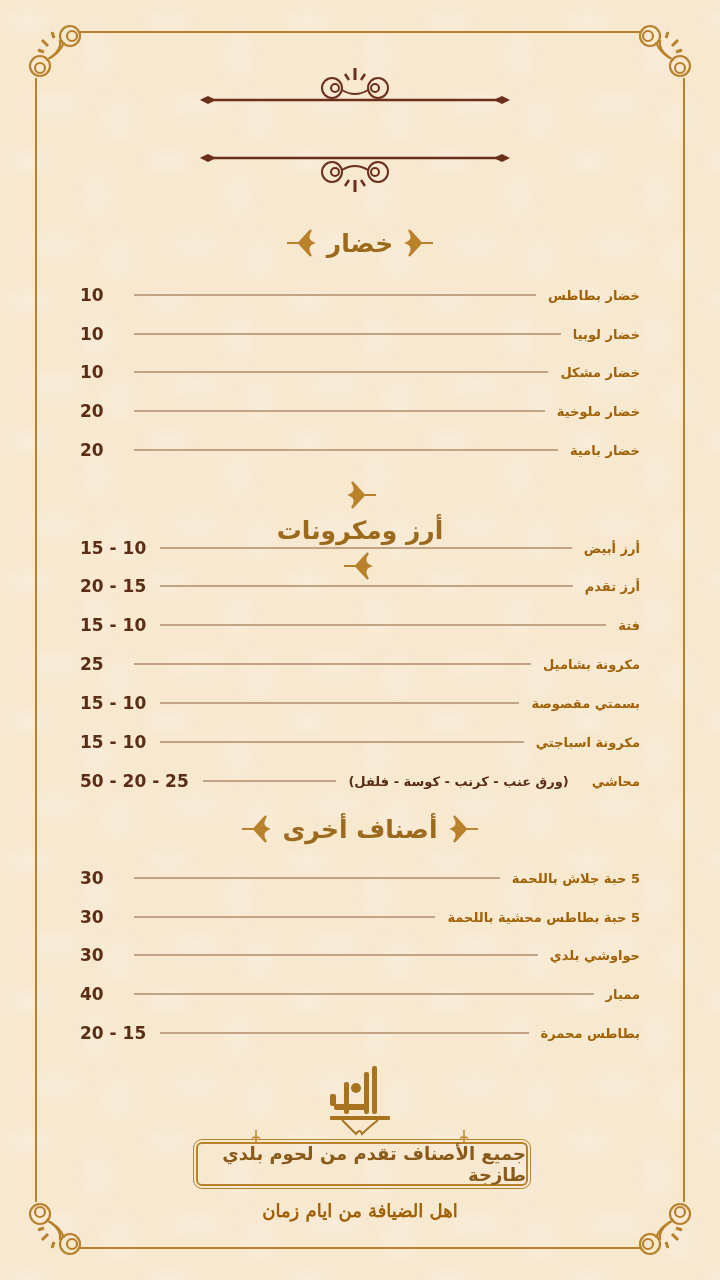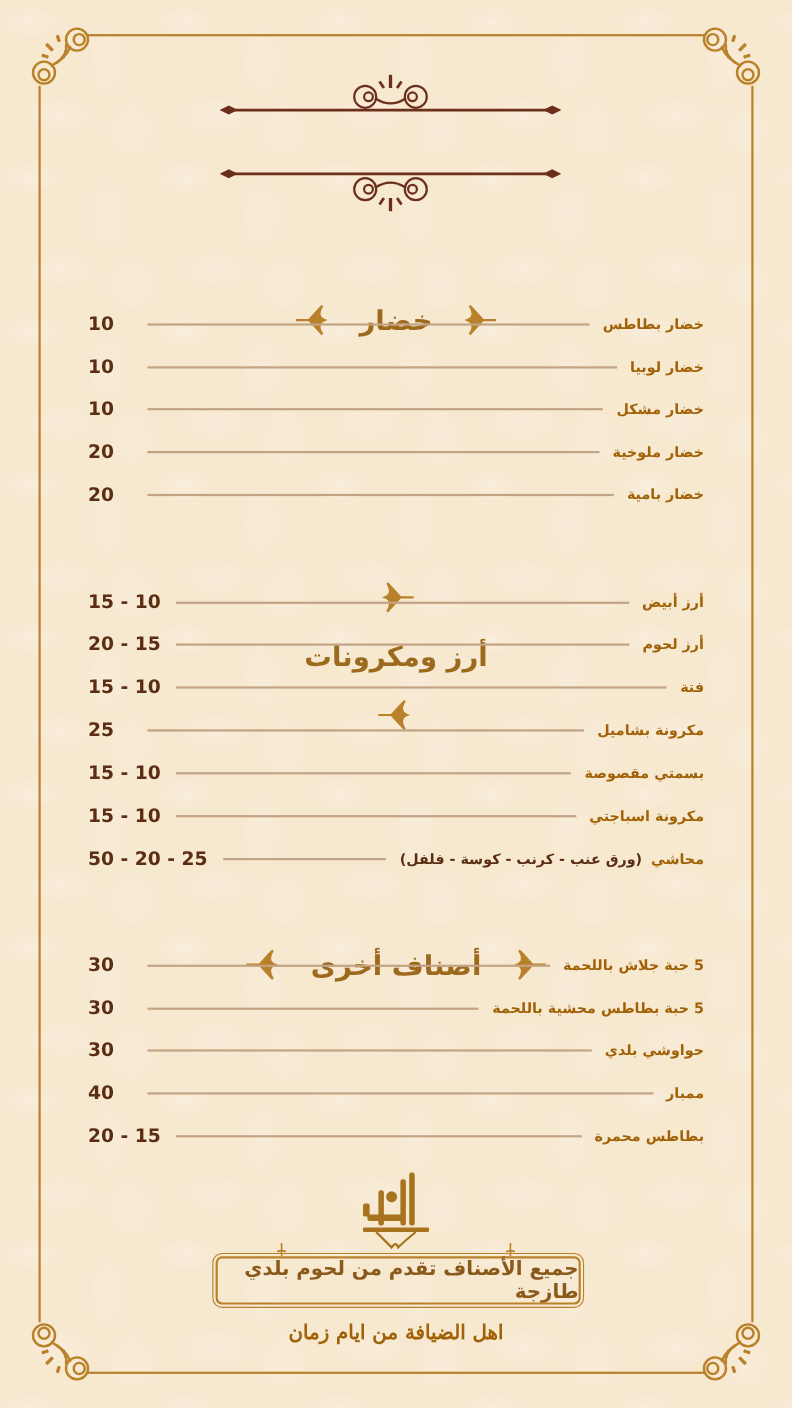--- a/index.html
+++ b/index.html
@@ -18,29 +18,29 @@
     .frame-line { position: absolute; background: #b9812a; }
     .corner { position: absolute; width: 80px; height: 80px; }
     .header { position: absolute; left: 200px; top: 60px; width: 310px; height: 140px; }
     .header-title {
       position: absolute; top: 48px; left: 0; right: 0; text-align: center;
       font-size: 34px; font-weight: bold; color: #6b2f1c; direction: rtl;
     }
     .section-title {
       position: absolute; left: 0; right: 0; text-align: center; direction: rtl;
       font-size: 25px; font-weight: bold; color: #9c6a1c;
-      display: flex; justify-content: center; align-items: center; gap: 24px; margin-top: 48px;
+      display: flex; justify-content: center; align-items: center; gap: 6px;
     }
     .flourish { width: 36px; height: 30px; }
     .row {
       position: absolute; left: 80px; width: 560px; height: 30px;
       display: flex; align-items: center; direction: rtl;
     }
     .row .name { font-size: 13px; font-weight: bold; color: #a16207; white-space: nowrap; }
-    .row .note { font-size: 13px; font-weight: bold; color: #5a2d14; margin-right: 8px; white-space: nowrap; }
+    .row .note { font-size: 13px; font-weight: bold; color: #5a2d14; margin-right: 23px; white-space: nowrap; }
     .row .dots { flex: 1; height: 2px; background: #c2a484; margin: 0 12px 0 14px; }
     .row .price { font-size: 17px; font-weight: bold; color: #5a2d14; white-space: nowrap; direction: ltr; min-width: 40px; text-align: left; }
     .logo { position: absolute; left: 320px; top: 1058px; width: 80px; height: 80px; }
     .banner {
       position: absolute; left: 196px; top: 1142px; width: 328px; height: 40px;
       border: 2px solid #b9812a; outline: 1px solid #b9812a; outline-offset: 2px;
       border-radius: 6px; display: flex; align-items: center; justify-content: center;
       direction: rtl;
     }
     .banner span { font-size: 18px; font-weight: bold; color: #8a5a1a; }
@@ -179,21 +179,21 @@
       <path d="M2 15 L14 15 M14 15 Q22 6 26 2 Q20 12 28 15 Q20 18 26 28 Q22 24 14 15" fill="#b9812a" stroke="#b9812a" stroke-width="2"></path>
     </svg>
 </div>
 
 <div class="row" style="top:533px;">
   <span class="name">أرز أبيض</span>
   <span class="dots"></span>
   <span class="price">15 - 10</span>
 </div>
 <div class="row" style="top:571px;">
-  <span class="name">أرز لحوم</span>
+  <span class="name">أرز تقدم</span>
   <span class="dots"></span>
   <span class="price">20 - 15</span>
 </div>
 <div class="row" style="top:610px;">
   <span class="name">فتة</span>
   <span class="dots"></span>
   <span class="price">15 - 10</span>
 </div>
 <div class="row" style="top:649px;">
   <span class="name">مكرونة بشاميل</span>

